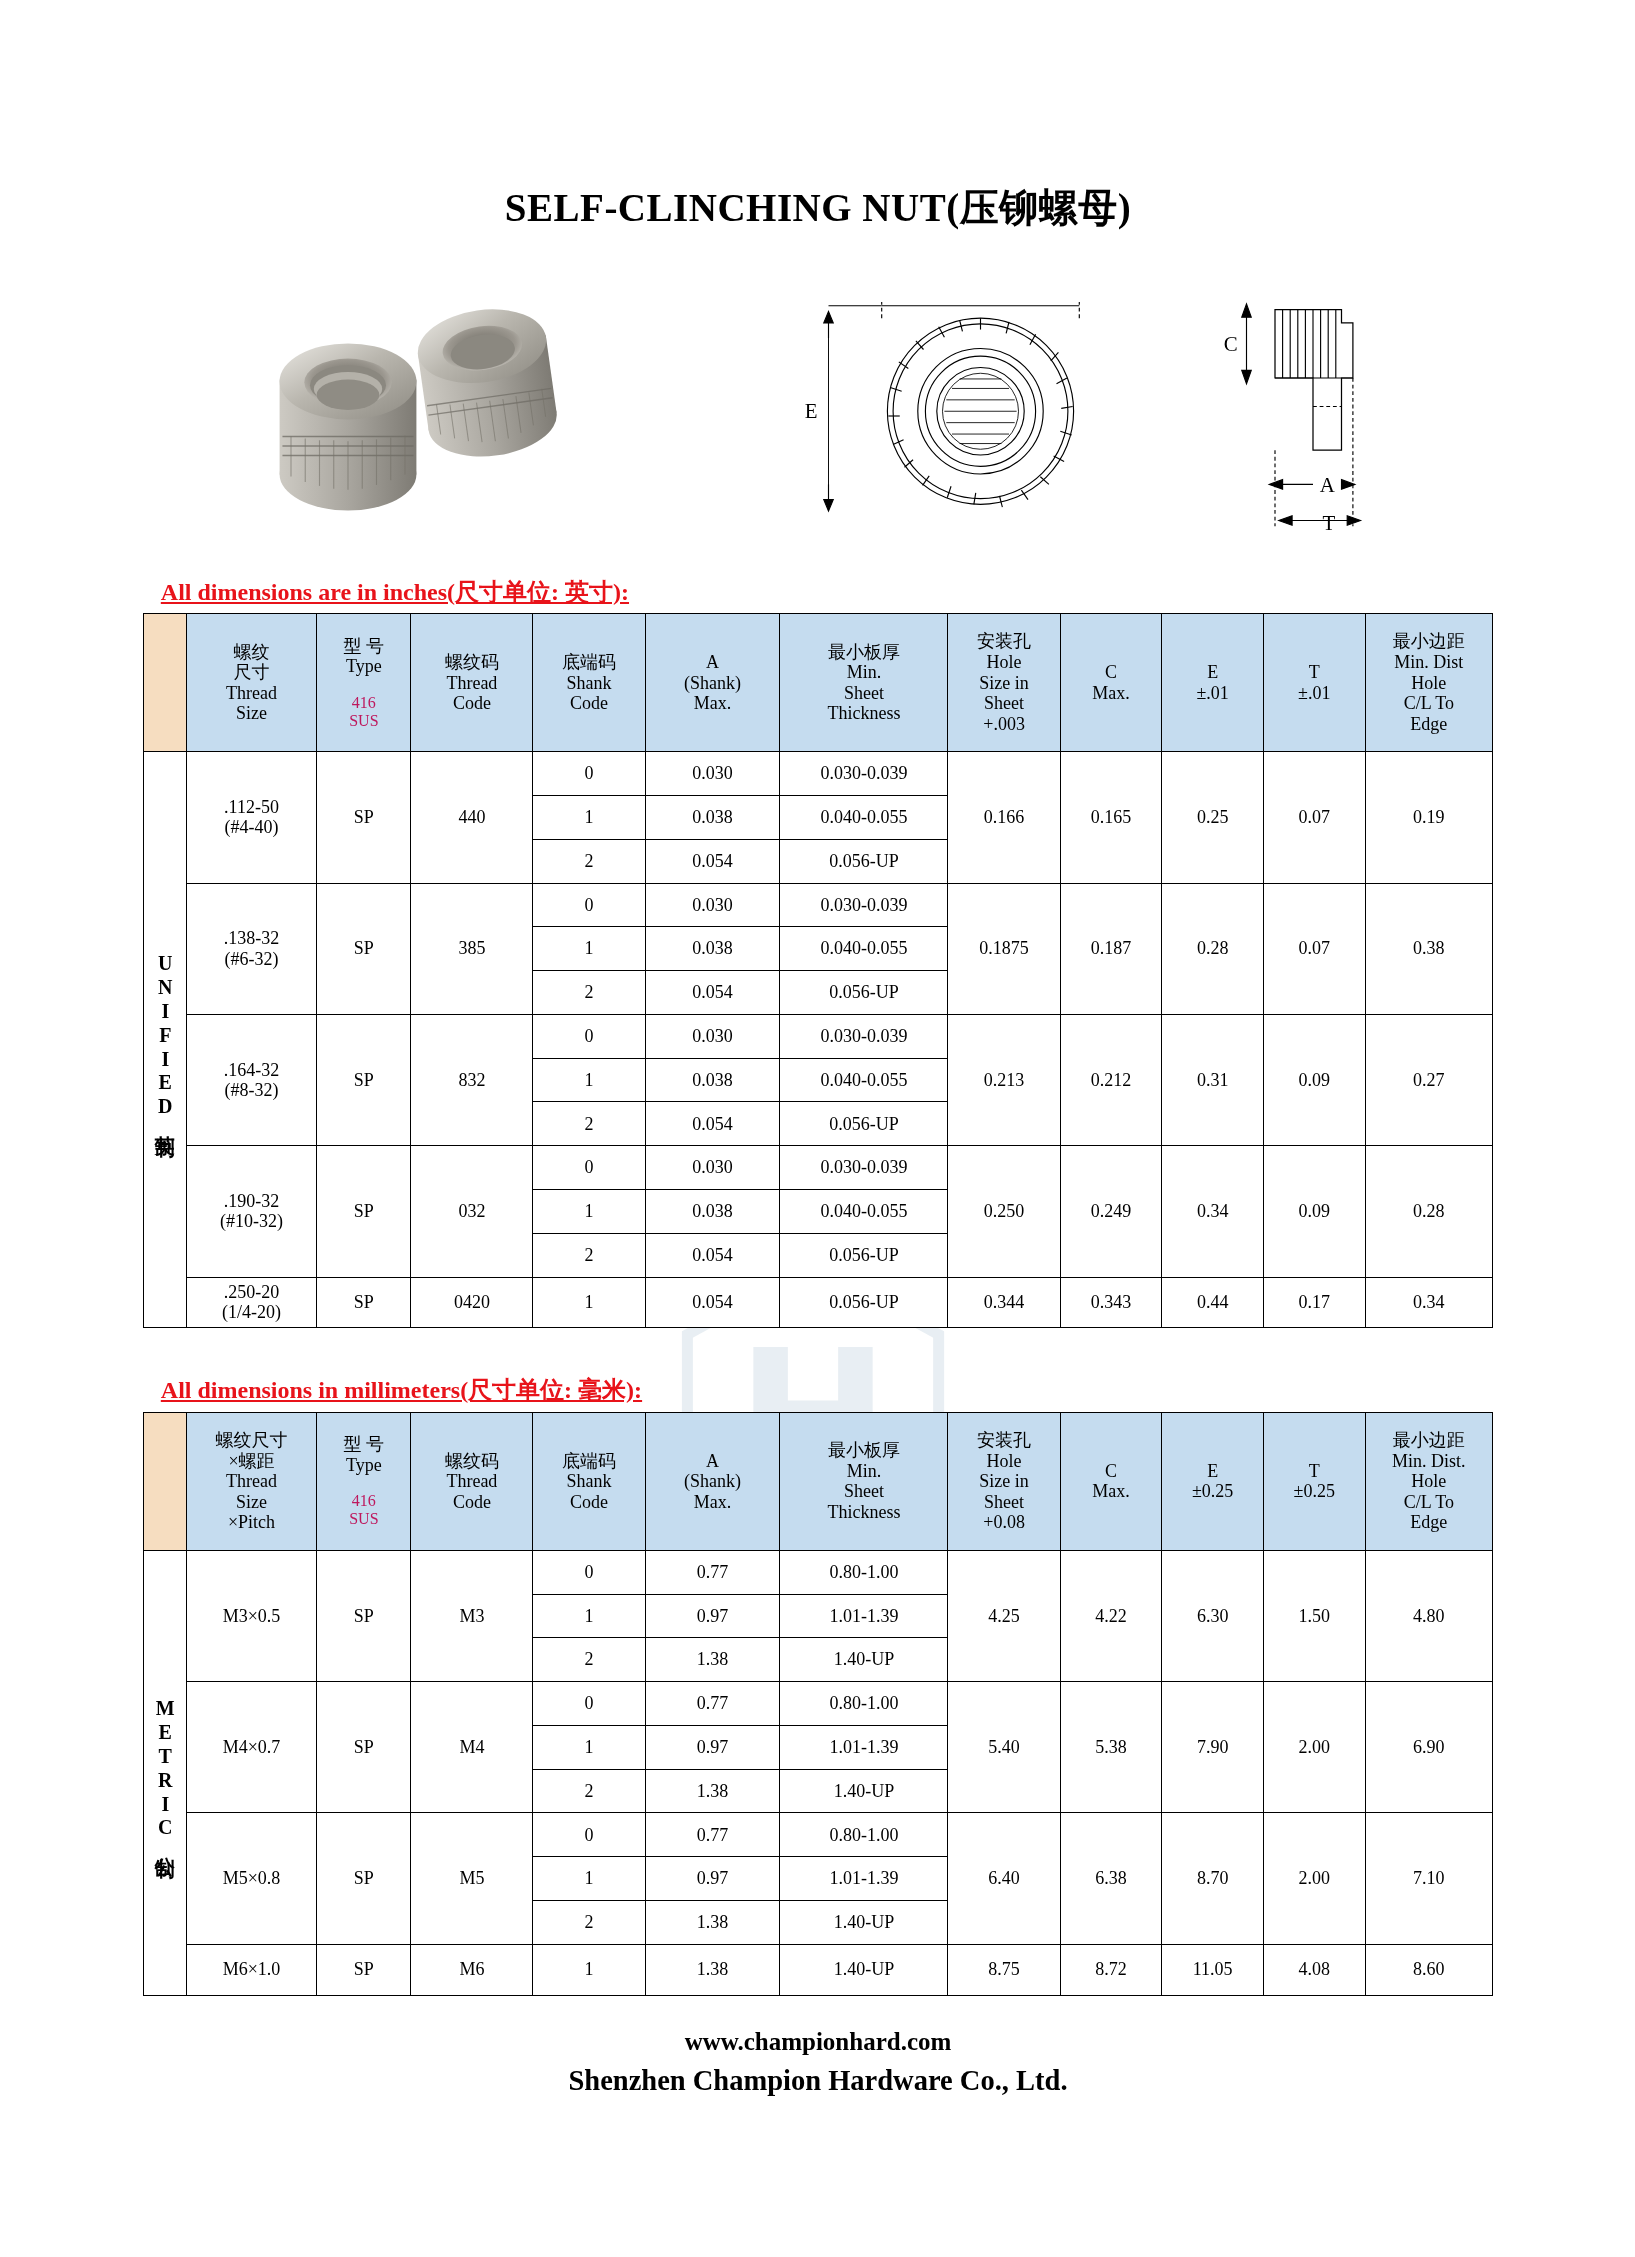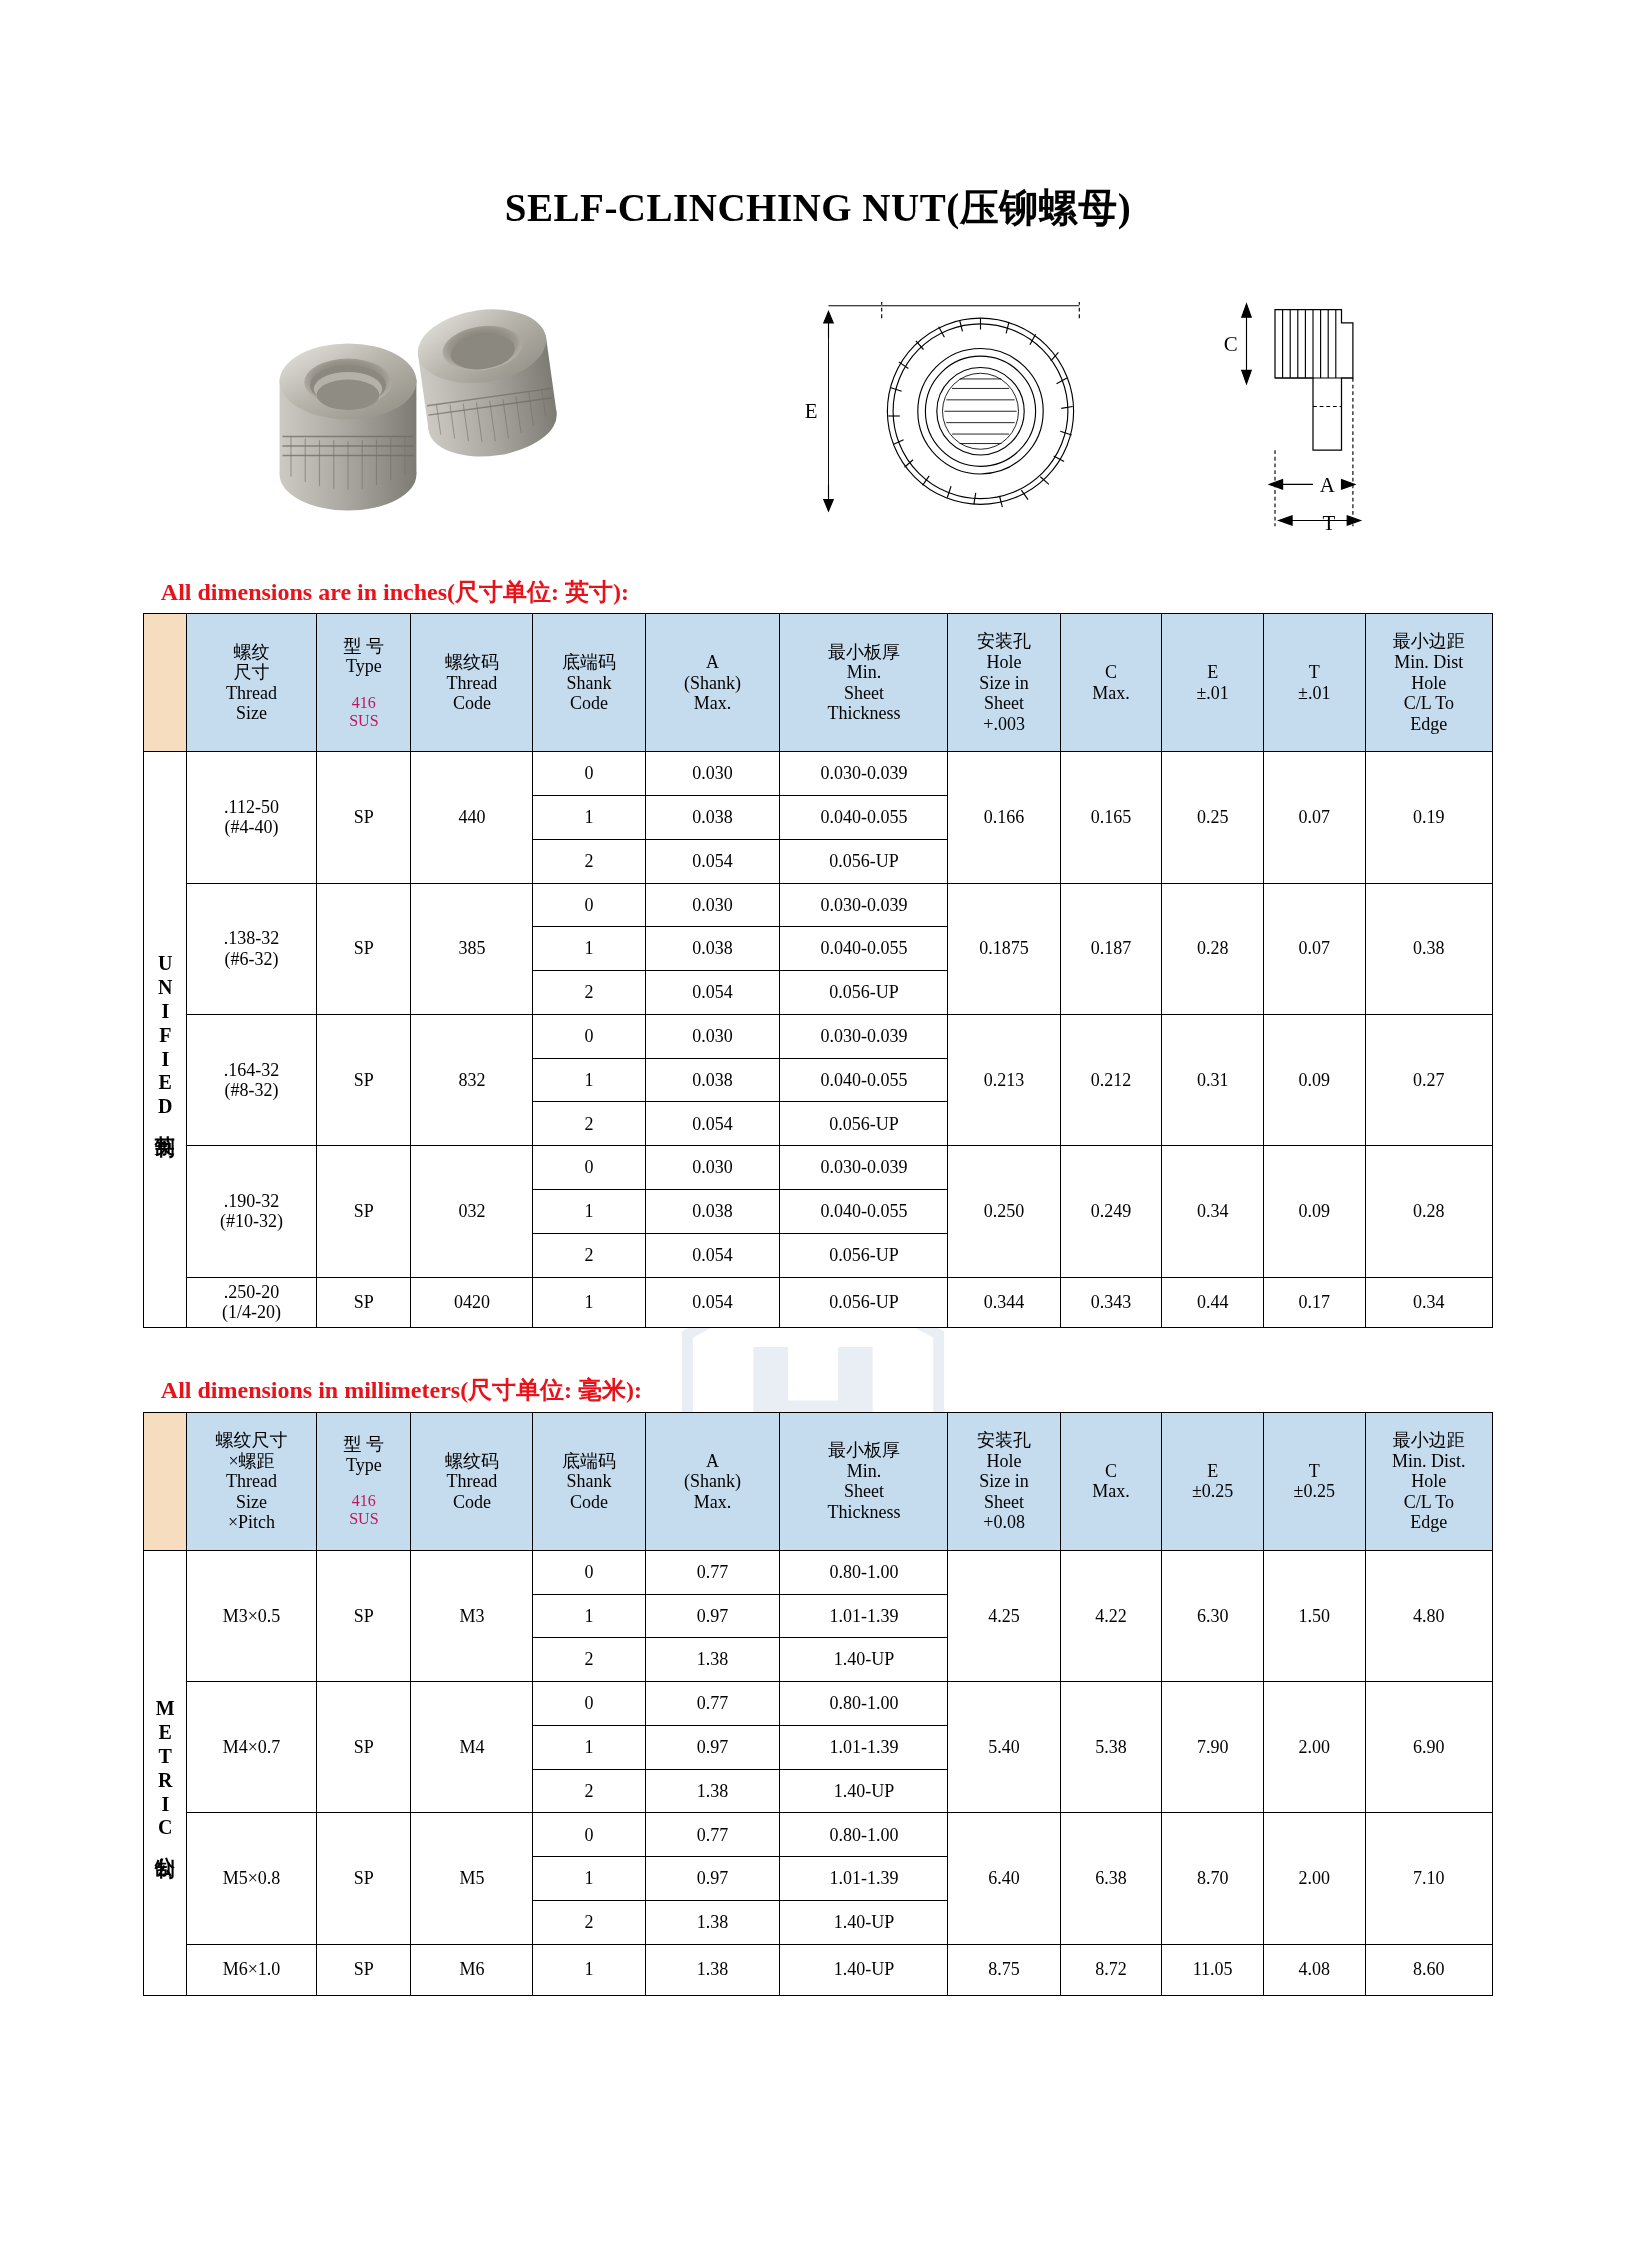--- a/index.html
+++ b/index.html
@@ -43,20 +43,21 @@
     left:571px; top:7.6px;
     width:780px; height:304px;
   }
   
   .caption {
     color:#e8131a;
     font-weight:bold;
     font-size:24px;
     margin:5.7px 0 5.7px 3.8px;
     font-family:"Liberation Serif", serif;
+    text-decoration:underline;
   }
   
   table.dim {
     border-collapse:collapse;
     width:1596px;
     table-layout:fixed;
     font-size:18px;
     border-radius:6px;
   }
   table.dim td, table.dim th {
@@ -693,15 +694,19 @@
             <td rowspan="1">8.75</td>
             <td rowspan="1">8.72</td>
             <td rowspan="1">11.05</td>
             <td rowspan="1">4.08</td>
             <td rowspan="1">8.60</td>
           </tr>
         </tbody>
   </table>
   </div>
 
+  <div class="footer">
+    <div class="url">www.championhard.com</div>
+    <div class="co">Shenzhen Champion Hardware Co., Ltd.</div>
+  </div>
 
 </div>
 
 
 </body></html>

